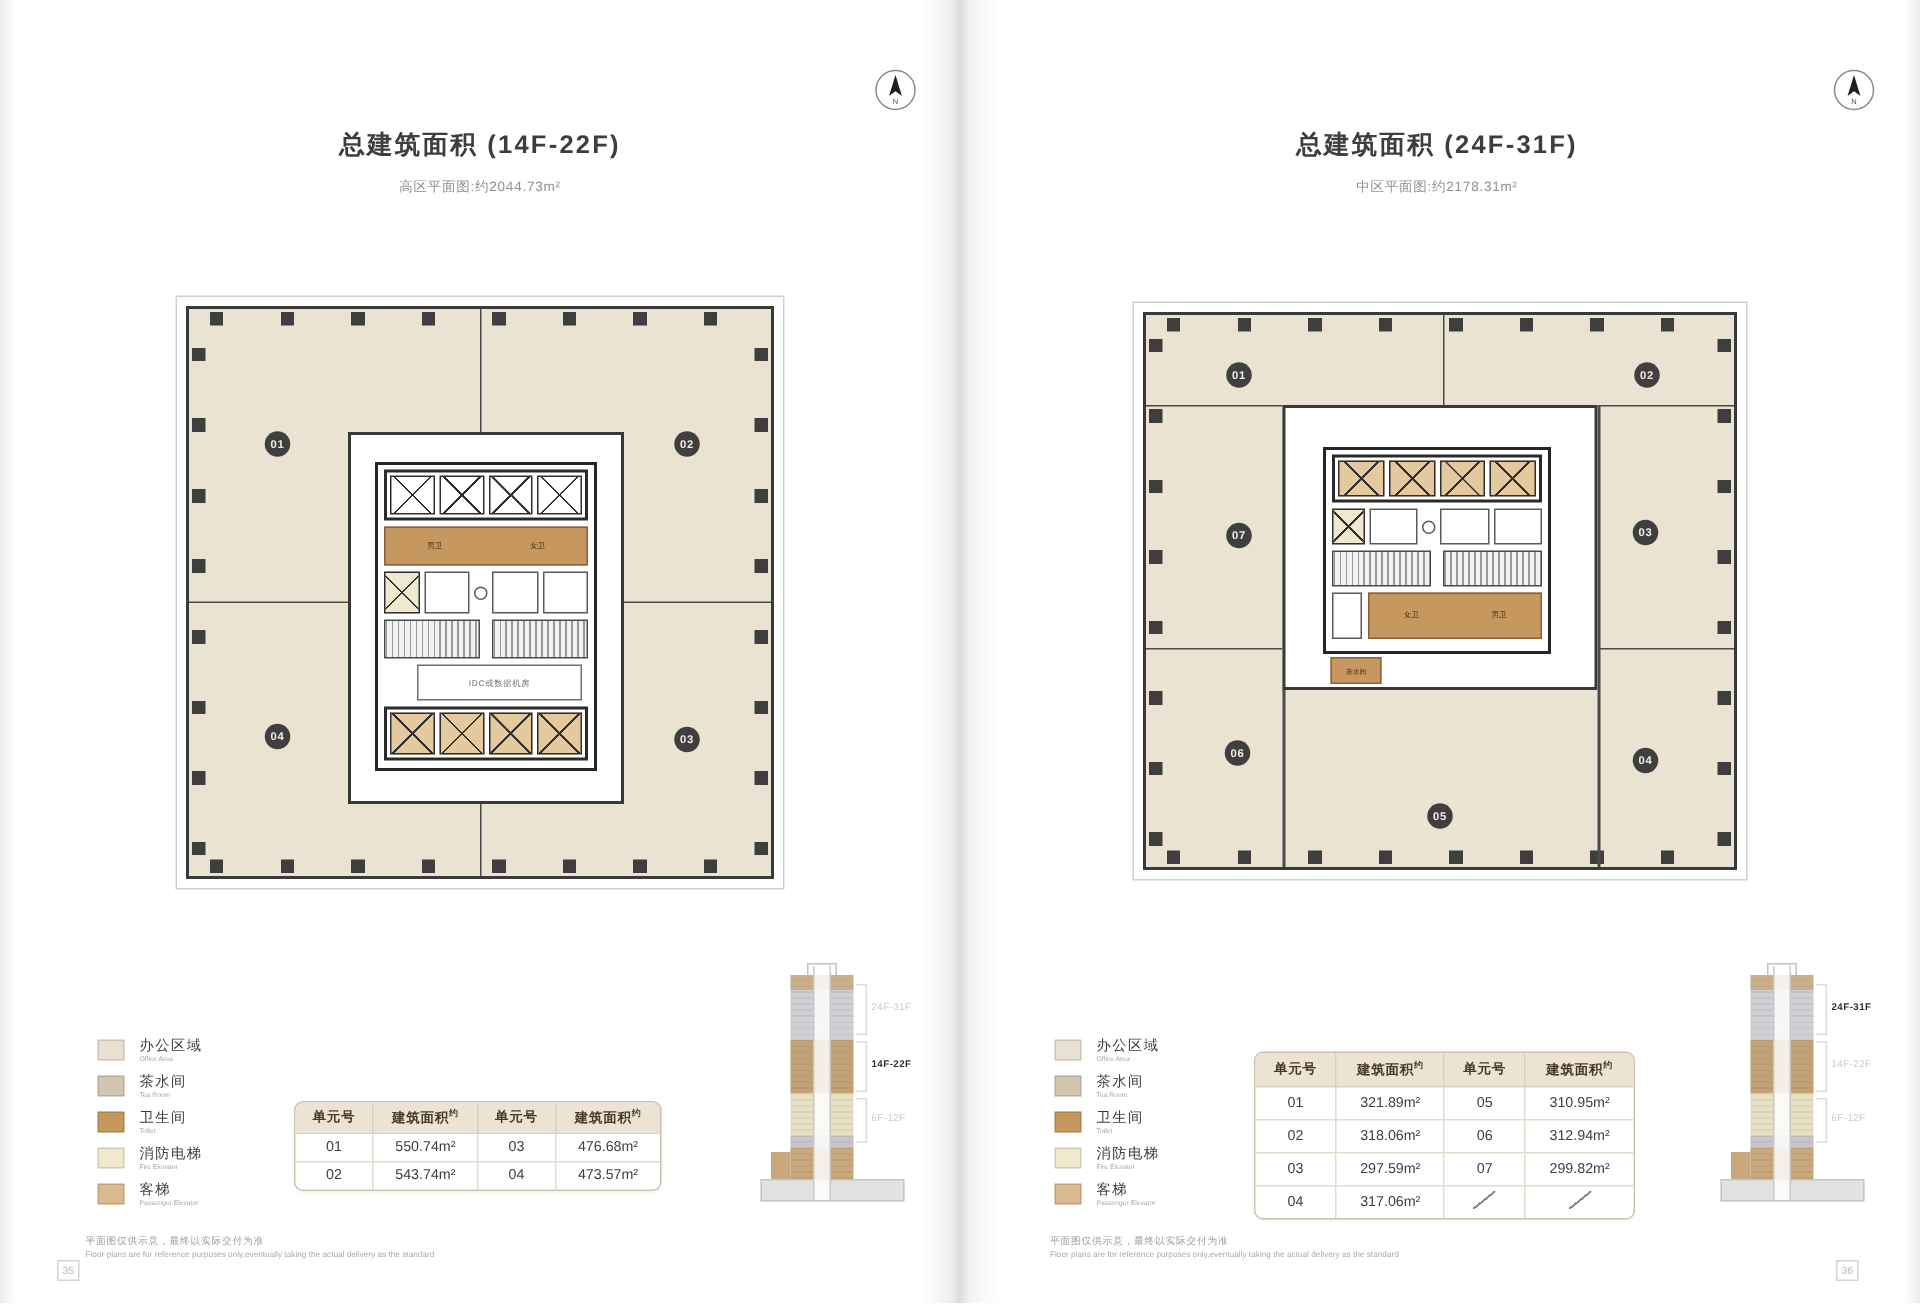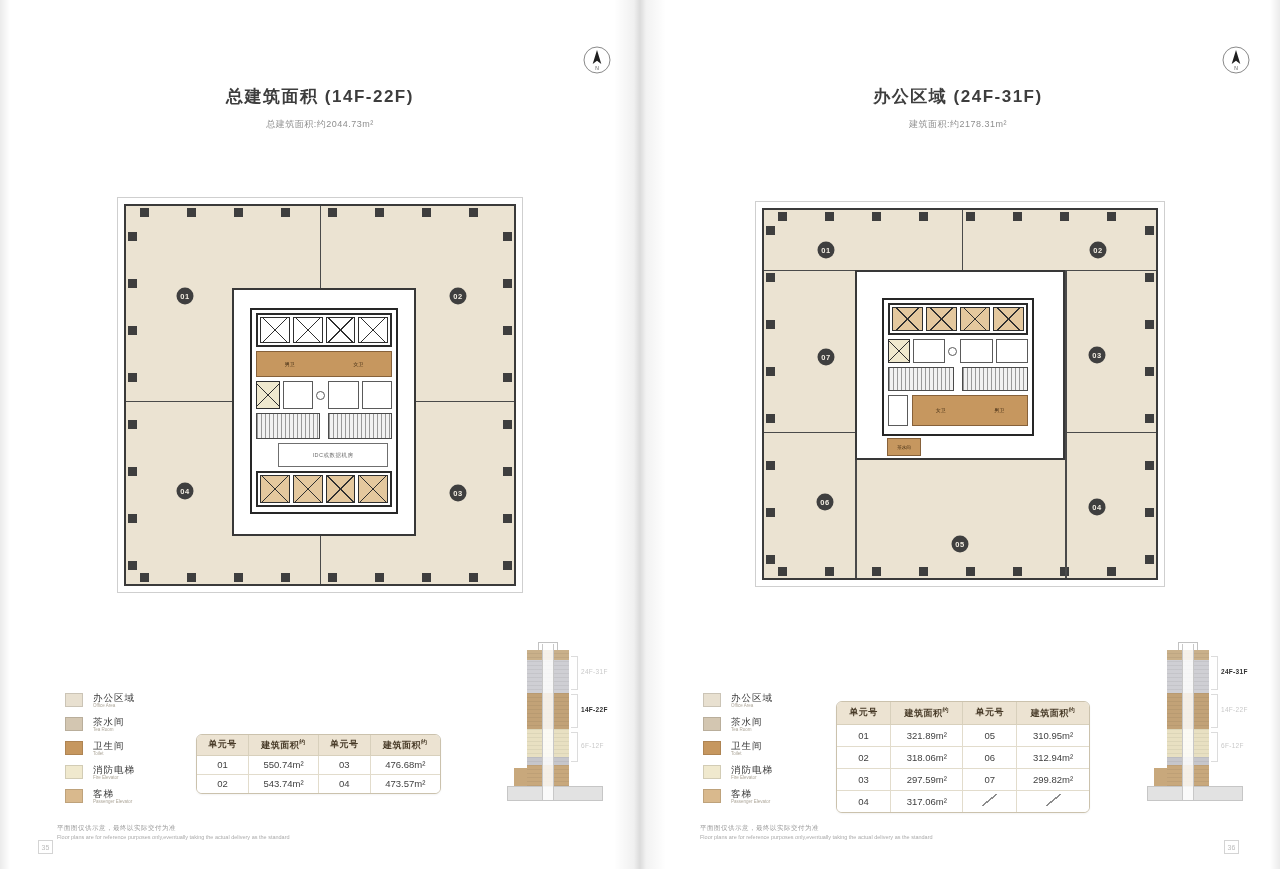--- a/index.html
+++ b/index.html
@@ -104,21 +104,21 @@
   <section>
     <div class="compass" style="left:582px;top:45px;">
       <svg viewBox="0 0 30 30" width="30" height="30">
         <circle cx="15" cy="15" r="13" fill="none" stroke="#8a8a8a" stroke-width="1"></circle>
         <path d="M15 5 L19.3 19 L15 15.8 L10.7 19 Z" fill="#1f1f1f"></path>
         <text x="15" y="24.5" font-size="5" text-anchor="middle" fill="#555">N</text>
       </svg>
     </div>
 
     <h1 class="title" style="left:120px;top:85px;">总建筑面积 (14F-22F)</h1>
-    <div class="subtitle" style="left:120px;top:118px;">总建筑面积:约2044.73m²</div>
+    <div class="subtitle" style="left:120px;top:118px;">高区平面图:约2044.73m²</div>
 
     <div class="plan" style="left:124px;top:204px;width:392px;height:382px;">
       <div class="plan-outer"></div>
       <div class="mull h t"></div>
       <div class="mull h b"></div>
       <div class="mull v l"></div>
       <div class="mull v r"></div>
 
       <div class="wline" style="left:0;top:195px;width:106px;height:1px;"></div>
       <div class="wline" style="left:290px;top:195px;width:98px;height:1px;"></div>
@@ -260,22 +260,22 @@
 
   <section>
     <div class="compass" style="left:1221px;top:45px;">
       <svg viewBox="0 0 30 30" width="30" height="30">
         <circle cx="15" cy="15" r="13" fill="none" stroke="#8a8a8a" stroke-width="1"></circle>
         <path d="M15 5 L19.3 19 L15 15.8 L10.7 19 Z" fill="#1f1f1f"></path>
         <text x="15" y="24.5" font-size="5" text-anchor="middle" fill="#555">N</text>
       </svg>
     </div>
 
-    <h1 class="title" style="left:758px;top:85px;">办公区域 (24F-31F)</h1>
-    <div class="subtitle" style="left:758px;top:118px;">建筑面积:约2178.31m²</div>
+    <h1 class="title" style="left:758px;top:85px;">总建筑面积 (24F-31F)</h1>
+    <div class="subtitle" style="left:758px;top:118px;">中区平面图:约2178.31m²</div>
 
     <div class="plan" style="left:762px;top:208px;width:396px;height:372px;">
       <div class="plan-outer"></div>
       <div class="mull h t"></div>
       <div class="mull h b"></div>
       <div class="mull v l"></div>
       <div class="mull v r"></div>
 
       <div class="wline" style="left:0;top:60px;width:392px;height:1px;"></div>
       <div class="wline" style="left:198px;top:0;width:1px;height:60px;"></div>

